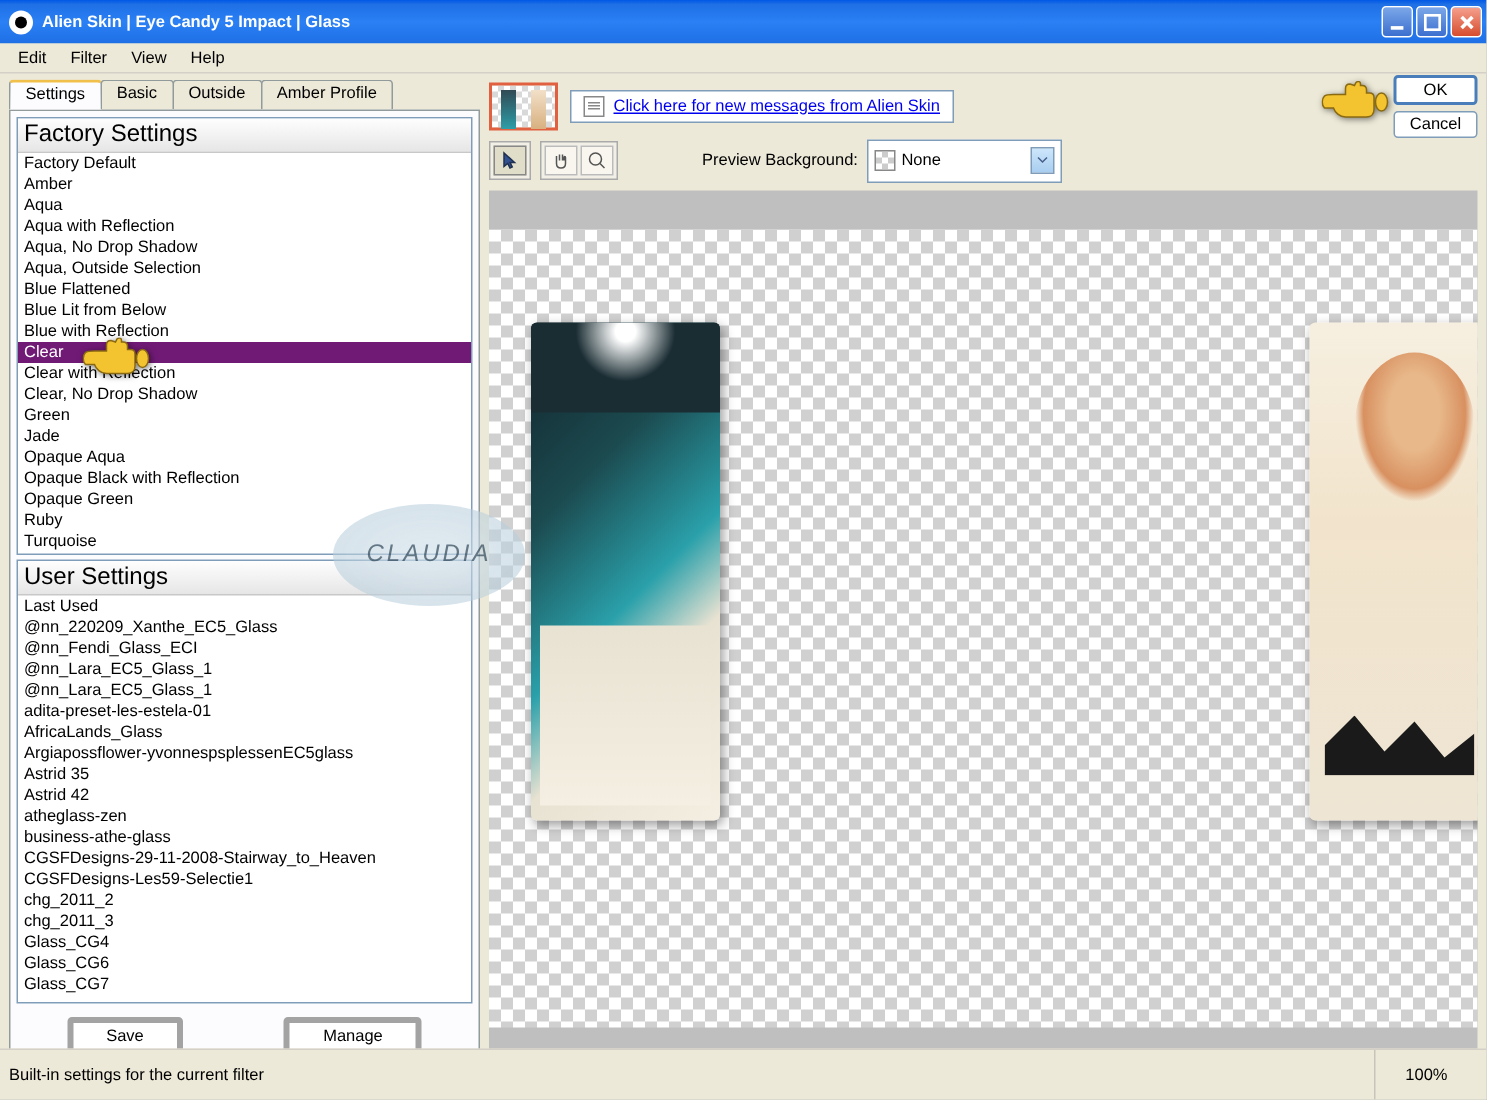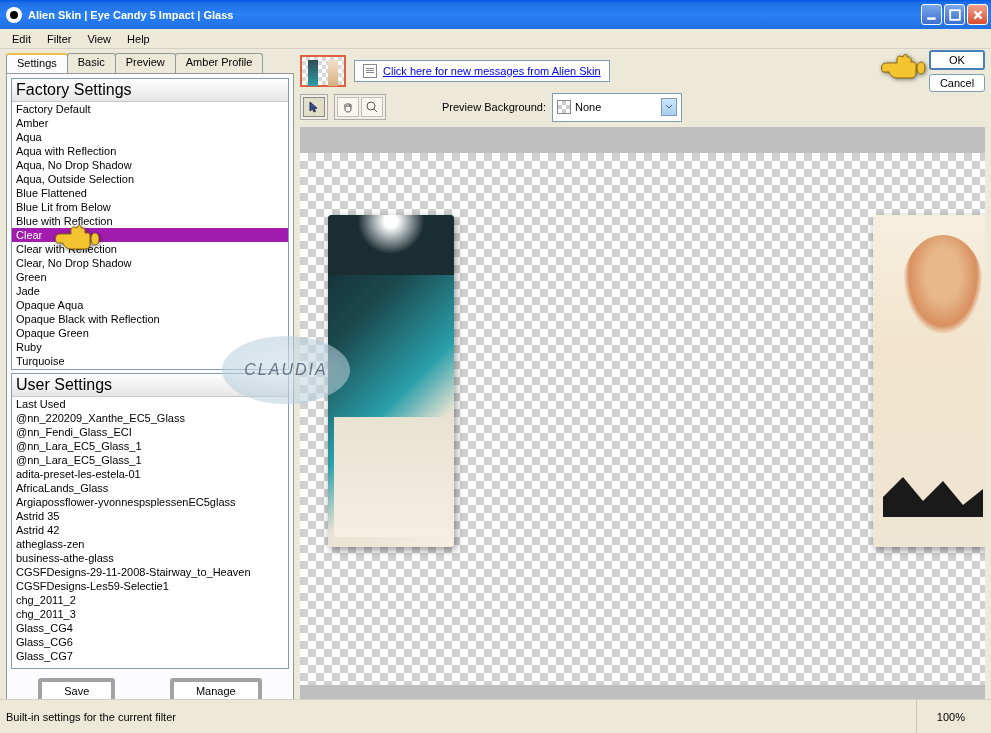--- a/index.html
+++ b/index.html
@@ -14,30 +14,30 @@
 .winbtn.min { background: linear-gradient(#7ba7e8,#3c6fcf); }
 .winbtn.max { background: linear-gradient(#7ba7e8,#3c6fcf); }
 .winbtn.close { background: linear-gradient(#f5a08e,#d64d2e); }
 .winbtn svg { width: 12px; height: 12px; }
 
 .menubar { background: #ece9d8; height: 20px; display: flex; align-items: center; padding: 0 6px; gap: 4px; border-bottom: 1px solid #d4d0c8; }
 .menubar span { padding: 2px 6px; cursor: default; }
 
 .content { display: flex; height: calc(100% - 29px - 20px - 18px); }
 
-.leftcol { width: 300px; padding: 4px 6px; display: flex; flex-direction: column; justify-content: center; }
+.leftcol { width: 326px; padding: 4px 6px; display: flex; flex-direction: column; justify-content: center; }
 .tabs { display: flex; height: 20px; }
 .tab { border: 1px solid #919b9c; border-bottom: none; background: #ece9d8; padding: 2px 10px; margin-right: -1px; cursor: default; border-radius: 3px 3px 0 0; }
 .tab.active { background: #fcfcfe; border-top: 2px solid #f0c04a; position: relative; z-index: 1; }
 
 .tabpanel { border: 1px solid #919b9c; background: #fcfcfe; flex: 1; padding: 4px; display: flex; flex-direction: column; gap: 3px; }
 .listwrap { border: 1px solid #7f9db9; background: #fff; overflow-y: scroll; }
 .listhead { background: linear-gradient(#fefefe,#e6e6e6); border-bottom: 1px solid #c8c8c8; padding: 2px 4px; font-size: 16px; }
 .listitem { padding: 1px 4px; white-space: nowrap; cursor: default; }
-.listitem.selected { background: #a21caf; color: #fff; }
+.listitem.selected { background: #701a75; color: #fff; }
 #factory-list { height: 292px; }
 #user-list { flex: 1; min-height: 0; }
 
 .leftbtns { display: flex; justify-content: space-around; padding: 6px 0 2px; }
 .wbtn { border: 4px solid #a3a3a3; background: #fff; padding: 3px 22px; border-radius: 3px; cursor: default; }
 
 .rightcol { flex: 1; display: flex; flex-direction: column; padding: 4px 6px 4px 0; }
 .rightrow1 { display: flex; align-items: center; gap: 8px; height: 36px; }
 .thumb { width: 46px; height: 32px; border: 2px solid #e06040; background: repeating-conic-gradient(#d8d8d8 0 25%, #fff 0 50%) 0 0/8px 8px; position: relative; }
 .thumb::before { content:''; position:absolute; left:6px; top:3px; width:10px; height:26px; background: linear-gradient(#304a55,#2d9ea8); }
@@ -119,21 +119,21 @@
   <span>Filter</span>
   <span>View</span>
   <span>Help</span>
 </div>
 
 <div class="content">
   <div class="leftcol">
     <div class="tabs">
       <div class="tab active">Settings</div>
       <div class="tab">Basic</div>
-      <div class="tab">Preview</div>
+      <div class="tab">Outside</div>
       <div class="tab">Amber Profile</div>
     </div>
     <div class="tabpanel">
       <div class="listwrap" id="factory-list">
         <div class="listhead">Factory Settings</div>
         <div id="factory-items">
             <div class="listitem">Factory Default</div>
             <div class="listitem">Amber</div>
             <div class="listitem">Aqua</div>
             <div class="listitem">Aqua with Reflection</div>

